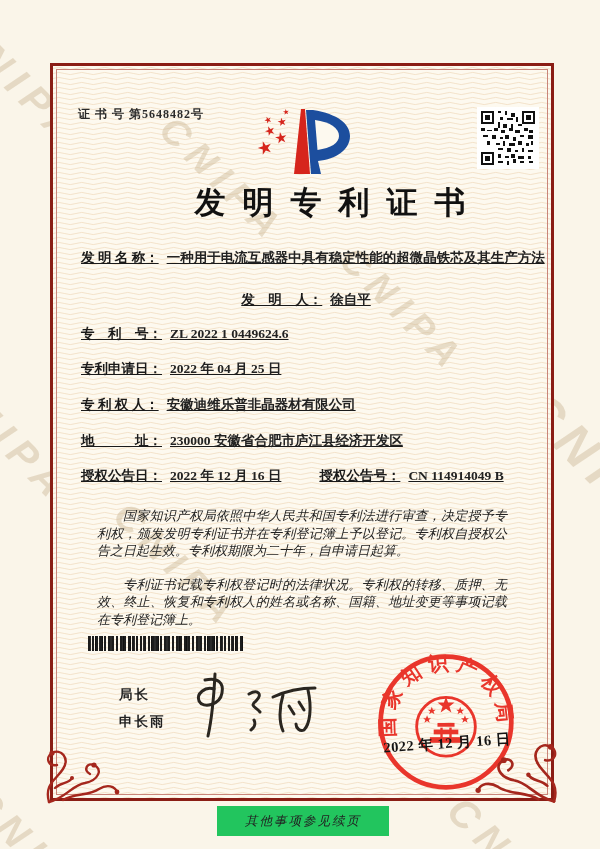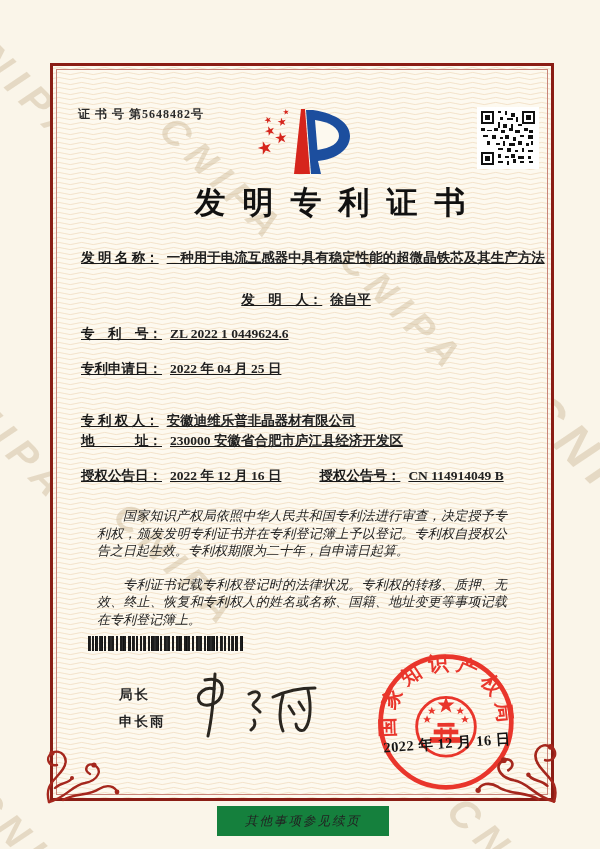--- a/index.html
+++ b/index.html
@@ -64,21 +64,21 @@
     font-size:14.5px;font-weight:bold;color:#141414;letter-spacing:0.5px;
     transform:rotate(-4deg);z-index:5;white-space:nowrap;
   }
   .pageinfo{position:absolute;left:0;top:715px;width:100%;text-align:center;
     font-size:11.5px;color:#222;letter-spacing:1px;}
   .flourish{position:absolute;z-index:4;}
   .fl-left{left:-12px;bottom:-8px;}
   .fl-right{right:-12px;bottom:-8px;transform:scaleX(-1);}
   .footnote{
     position:absolute;left:217px;top:806px;width:172px;height:30px;z-index:5;
-    background:#15803d;text-align:center;line-height:30px;
+    background:#22c55e;text-align:center;line-height:30px;
     font-size:12.5px;font-style:italic;color:#222;letter-spacing:2px;
   }
 </style>
 </head>
 <body>
 
 <span class="wm" style="left:-25px;top:8px;font-size:40px;">CNIPA</span>
 <span class="wm" style="left:-38px;top:362px;font-size:40px;">CNIPA</span>
 <span class="wm" style="left:-8px;top:778px;font-size:40px;">CNIPA</span>
 <span class="wm" style="left:552px;top:378px;font-size:52px;">CNIPA</span>
@@ -199,21 +199,21 @@
     </div>
     <div class="row" style="top:225px;text-align:center;">
       <span class="lbl">发　明　人：</span><span class="val">徐自平</span>
     </div>
     <div class="row" style="top:259px;">
       <span class="lbl">专　利　号：</span><span class="val">ZL 2022 1 0449624.6</span>
     </div>
     <div class="row" style="top:294px;">
       <span class="lbl">专利申请日：</span><span class="val">2022 年 04 月 25 日</span>
     </div>
-    <div class="row" style="top:346px;">
+    <div class="row" style="top:330px;">
       <span class="lbl">专 利 权 人：</span><span class="val">安徽迪维乐普非晶器材有限公司</span>
     </div>
     <div class="row" style="top:366px;">
       <span class="lbl">地　　　址：</span><span class="val">230000  安徽省合肥市庐江县经济开发区</span>
     </div>
     <div class="row" style="top:401px;">
       <span class="lbl">授权公告日：</span><span class="val">2022 年 12 月 16 日</span><span class="lbl grant2">授权公告号：</span><span class="val">CN 114914049 B</span>
     </div>
 
     <div class="legal">

